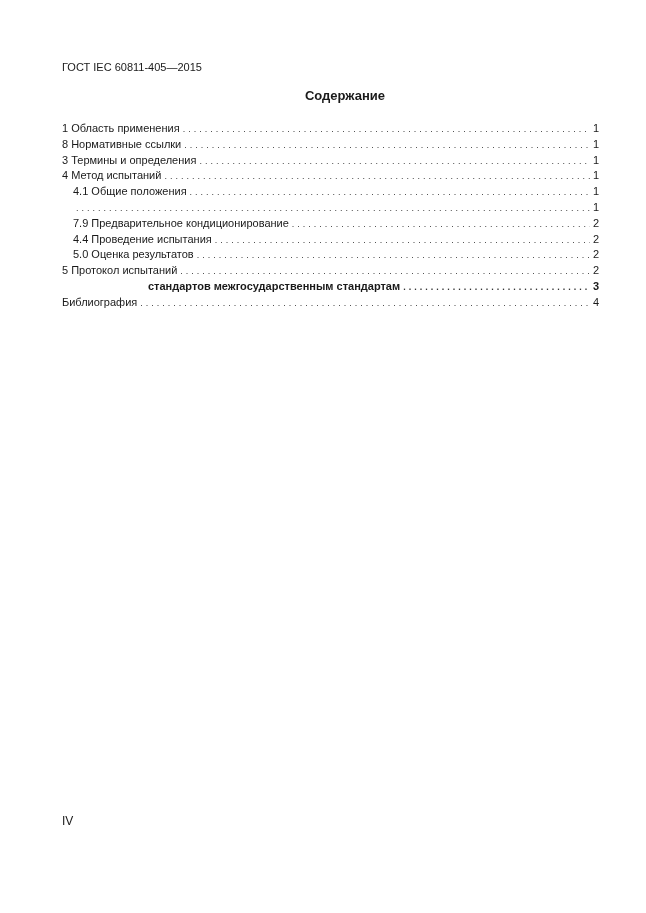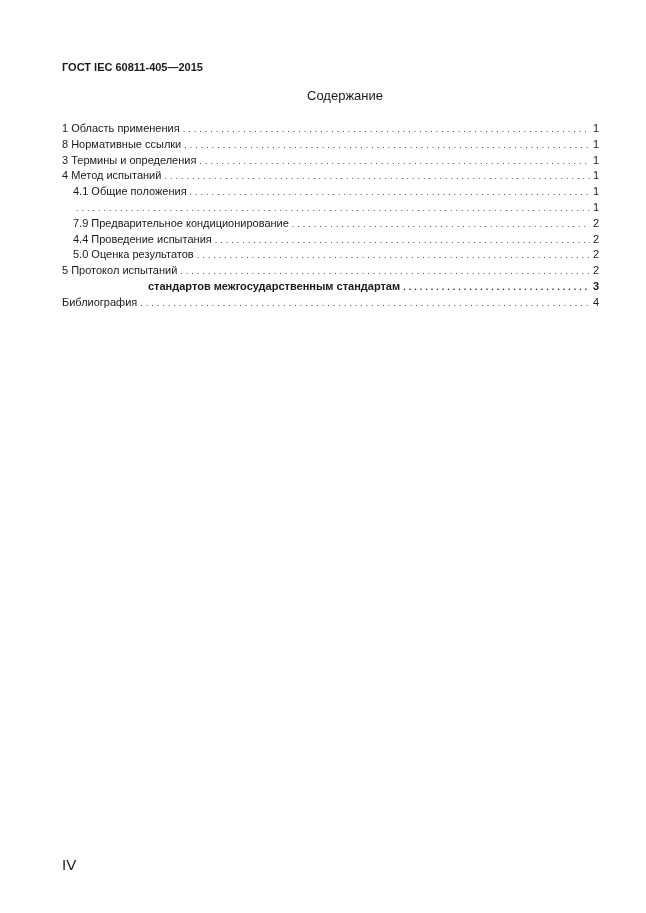--- a/index.html
+++ b/index.html
@@ -13,31 +13,31 @@
       position: relative;
       overflow: hidden;
       font-family: "Liberation Sans", sans-serif;
       color: #1a1a1a;
     }
     .header {
       position: absolute;
       left: 62px;
       top: 61px;
       font-size: 11px;
-      font-weight: bold;
+      font-weight: normal;
       letter-spacing: 0;
     }
     .title {
       position: absolute;
       left: 0;
       width: 645px;
       top: 88px;
       text-align: center;
       font-size: 13px;
-      font-weight: normal;
+      font-weight: bold;
       padding-left: 45px;
       box-sizing: border-box;
     }
     .toc {
       position: absolute;
       left: 62px;
       top: 121px;
       width: 537px;
     }
     .toc-row {
@@ -74,22 +74,22 @@
     .toc-row.annex-line1 .label {
       flex: 1 1 auto;
     }
     .toc-row.annex-line2 {
       padding-left: 86px;
       font-weight: bold;
     }
     .footer {
       position: absolute;
       left: 62px;
-      top: 856px;
-      font-size: 15px;
+      top: 814px;
+      font-size: 12px;
     }
   </style>
 </head>
 <body>
 
 <div class="header">ГОСТ IEC 60811-405—2015</div>
 
 <div class="title">Содержание</div>
 
 <div class="toc">

